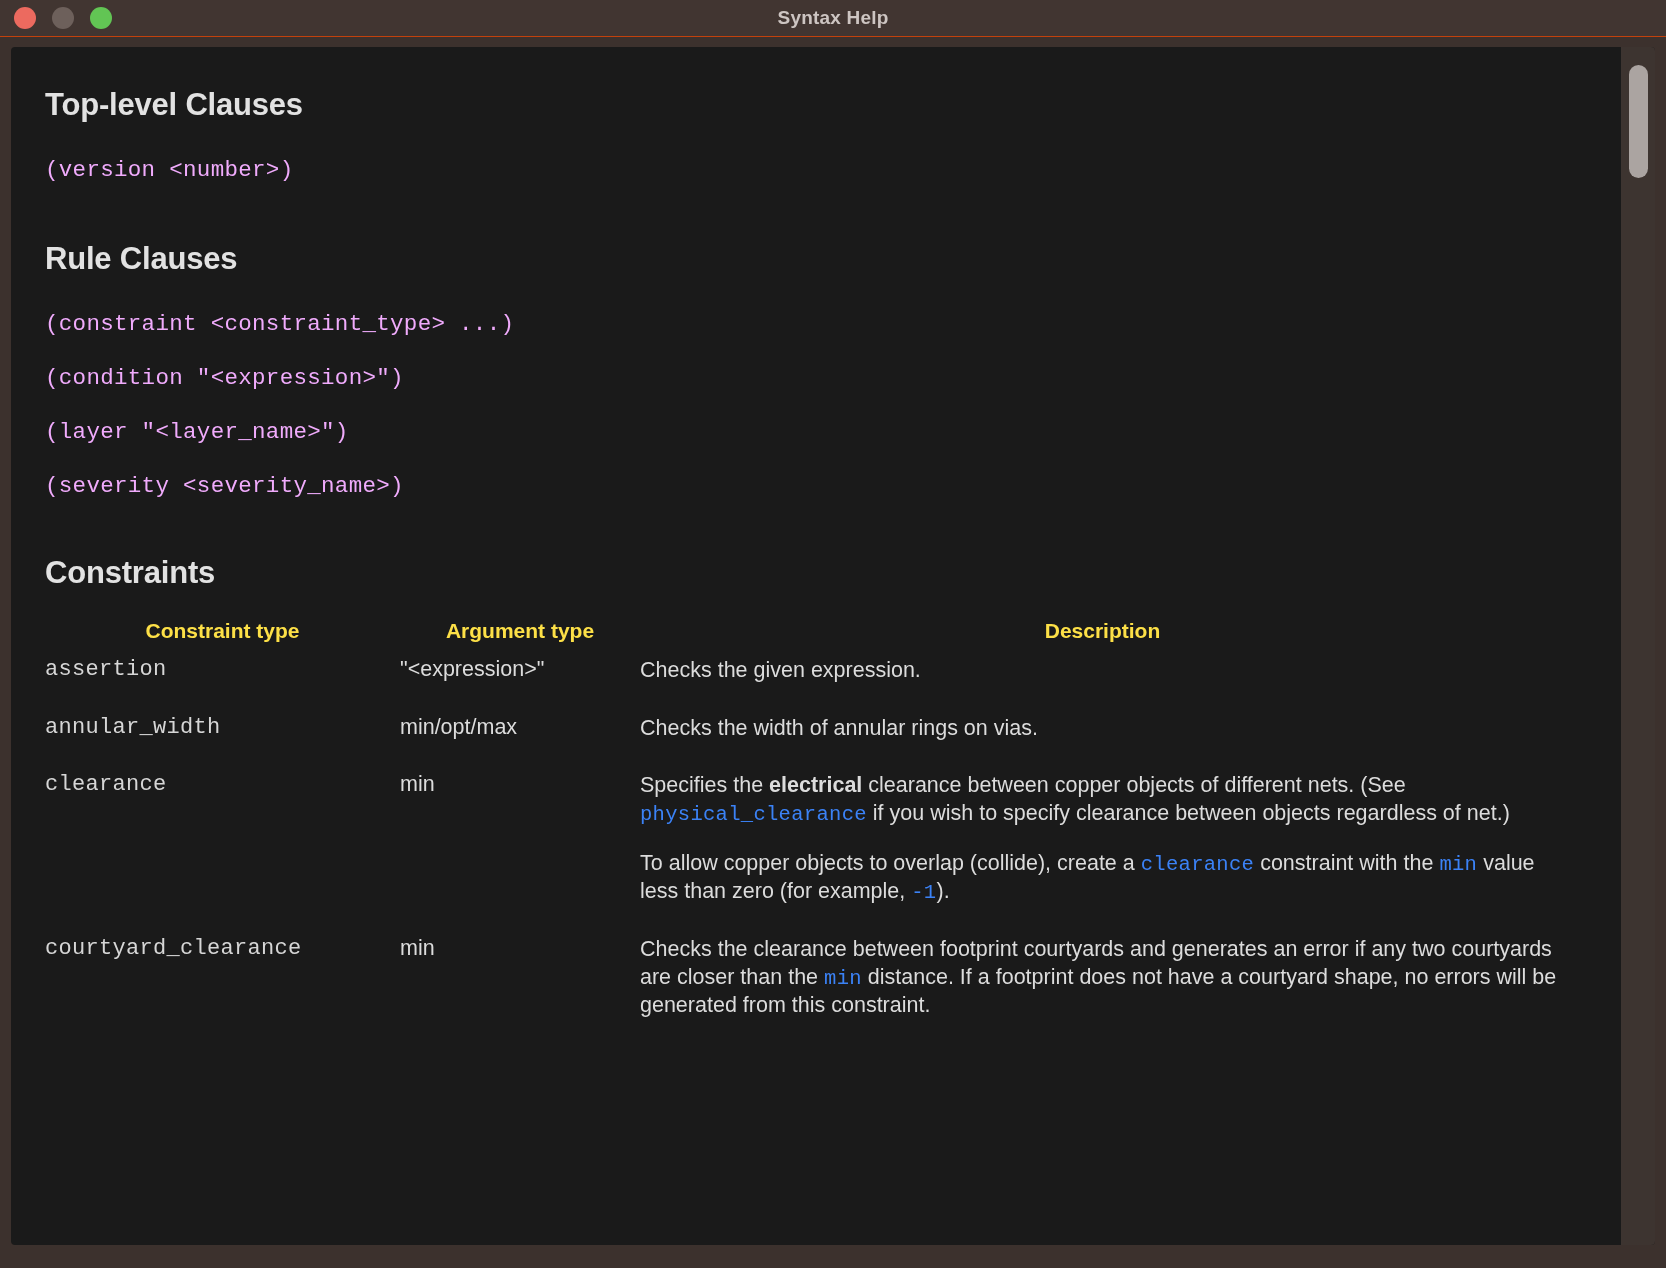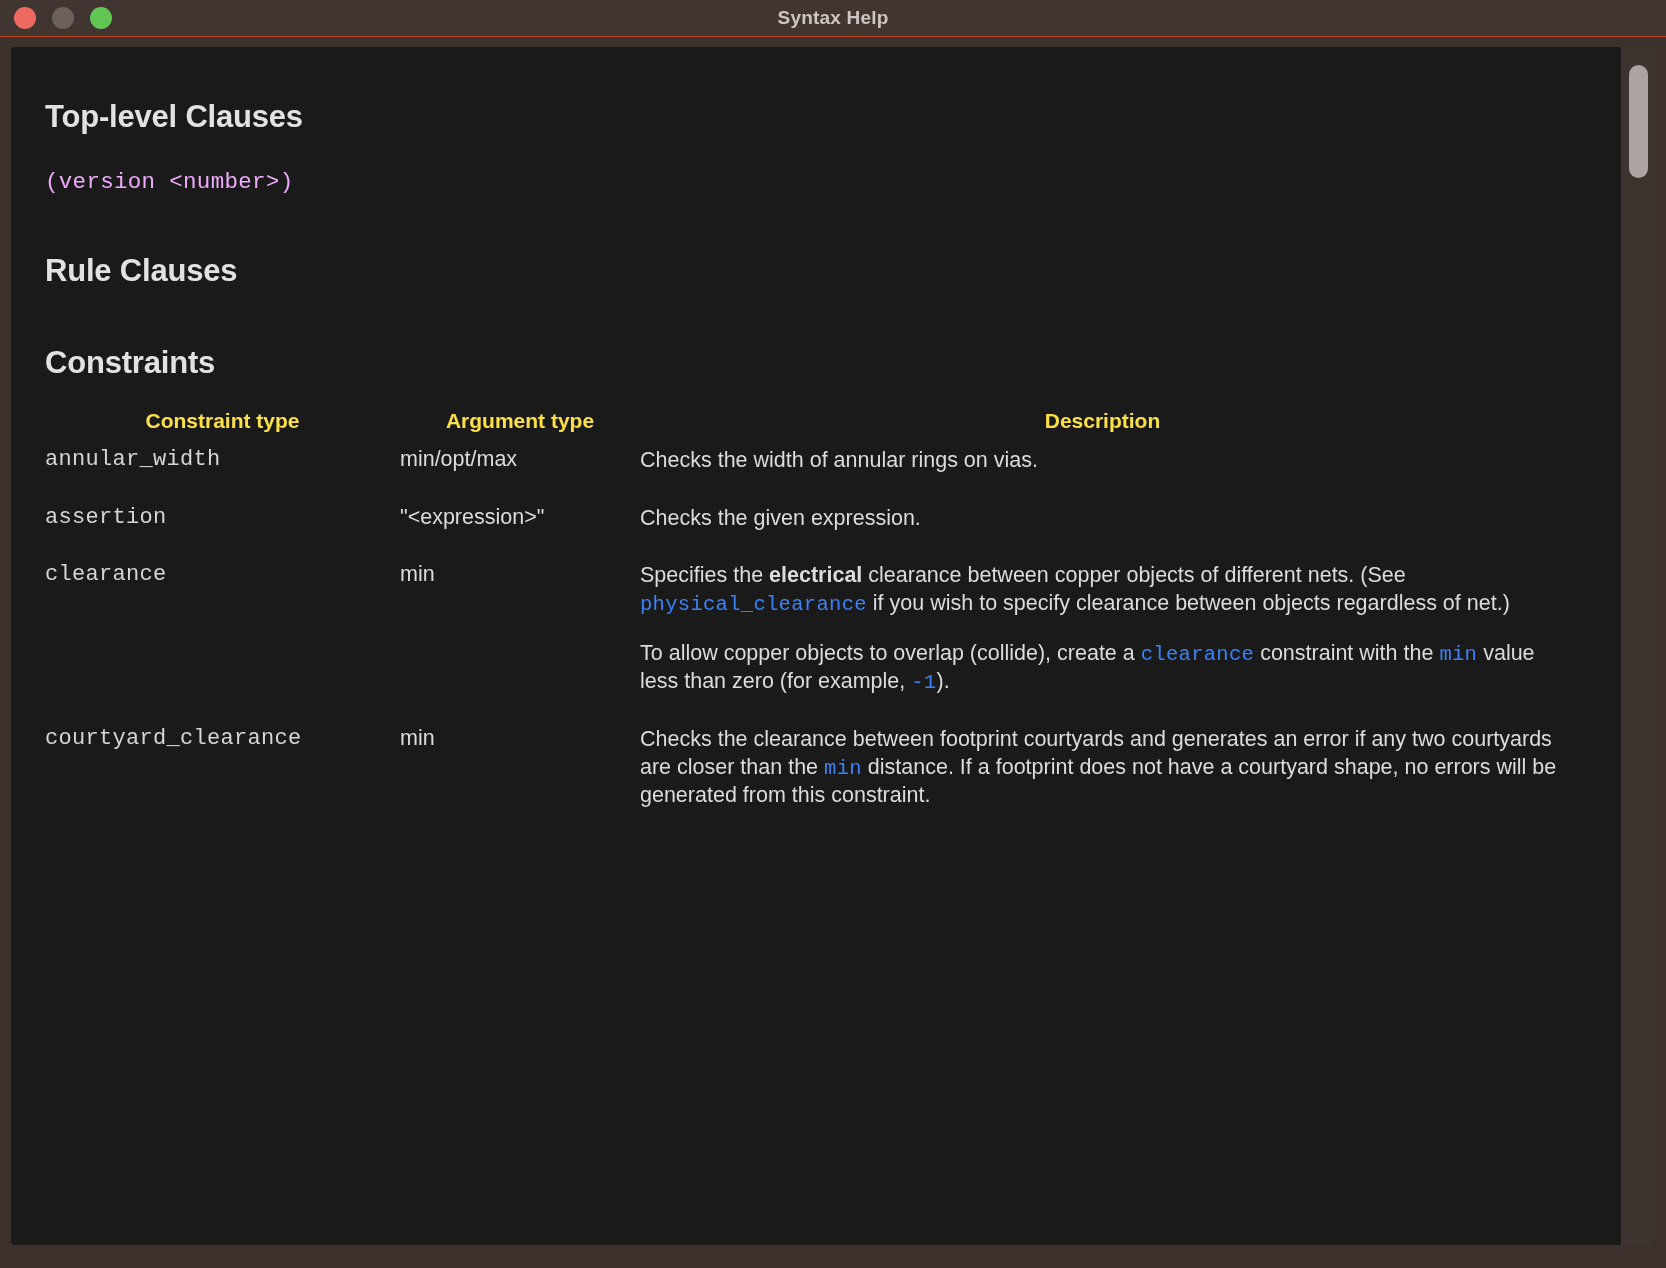--- a/index.html
+++ b/index.html
@@ -64,21 +64,21 @@
     top: 47px;
     width: 1644px;
     height: 1198px;
     background: #1a1a1a;
     border-radius: 4px;
     overflow: hidden;
   }
 
   #content {
     position: absolute;
-    left: 0; top: 12px;
+    left: 0; top: 0;
     width: 1354px;
     height: 100%;
     padding: 0 0 0 0;
     box-sizing: border-box;
     color: #d8d8d8;
   }
 
   .inner {
     padding: 18px 26px 0 34px;
   }
@@ -189,49 +189,55 @@
   <div id="content-frame">
     <div id="content">
       <div class="inner">
 
         <h2 class="section first">Top-level Clauses</h2>
         <div class="code-block">
           <div class="code-line">(version &lt;number&gt;)</div>
         </div>
 
         <h2 class="section" style="margin-top:58px">Rule Clauses</h2>
+        <div class="code-block">
+          <div class="code-line">(constraint &lt;constraint_type&gt; ...)</div>
+          <div class="code-line">(condition "&lt;expression&gt;")</div>
+          <div class="code-line">(layer "&lt;layer_name&gt;")</div>
+          <div class="code-line">(severity &lt;severity_name&gt;)</div>
+        </div>
 
         <h2 class="section" style="margin-top:56px">Constraints</h2>
 
         <table class="constraints">
           <colgroup>
             <col class="c-type">
               <col class="c-arg">
               <col class="c-desc">
           </colgroup>
           <thead>
             <tr>
               <th>Constraint type</th>
               <th>Argument type</th>
               <th>Description</th>
             </tr>
           </thead>
           <tbody id="constraints-body">
           <tr>
+                <td class="c-type">assertion</td>
+                <td class="c-arg">"&lt;expression&gt;"</td>
+                <td class="c-desc">
+                  <p><span>Checks the given expression.</span></p>
+                </td>
+              </tr>
+              <tr>
                 <td class="c-type">annular_width</td>
                 <td class="c-arg">min/opt/max</td>
                 <td class="c-desc">
                   <p><span>Checks the width of annular rings on vias.</span></p>
-                </td>
-              </tr>
-              <tr>
-                <td class="c-type">assertion</td>
-                <td class="c-arg">"&lt;expression&gt;"</td>
-                <td class="c-desc">
-                  <p><span>Checks the given expression.</span></p>
                 </td>
               </tr>
               <tr>
                 <td class="c-type">clearance</td>
                 <td class="c-arg">min</td>
                 <td class="c-desc">
                   <p><span>Specifies the </span><b>electrical</b><span> clearance between copper objects of different nets. (See </span><code>physical_clearance</code><span> if you wish to specify clearance between objects regardless of net.)</span></p>
                   <p><span>To allow copper objects to overlap (collide), create a </span><code>clearance</code><span> constraint with the </span><code>min</code><span> value less than zero (for example, </span><code>-1</code><span>).</span></p>
                 </td>
               </tr>

